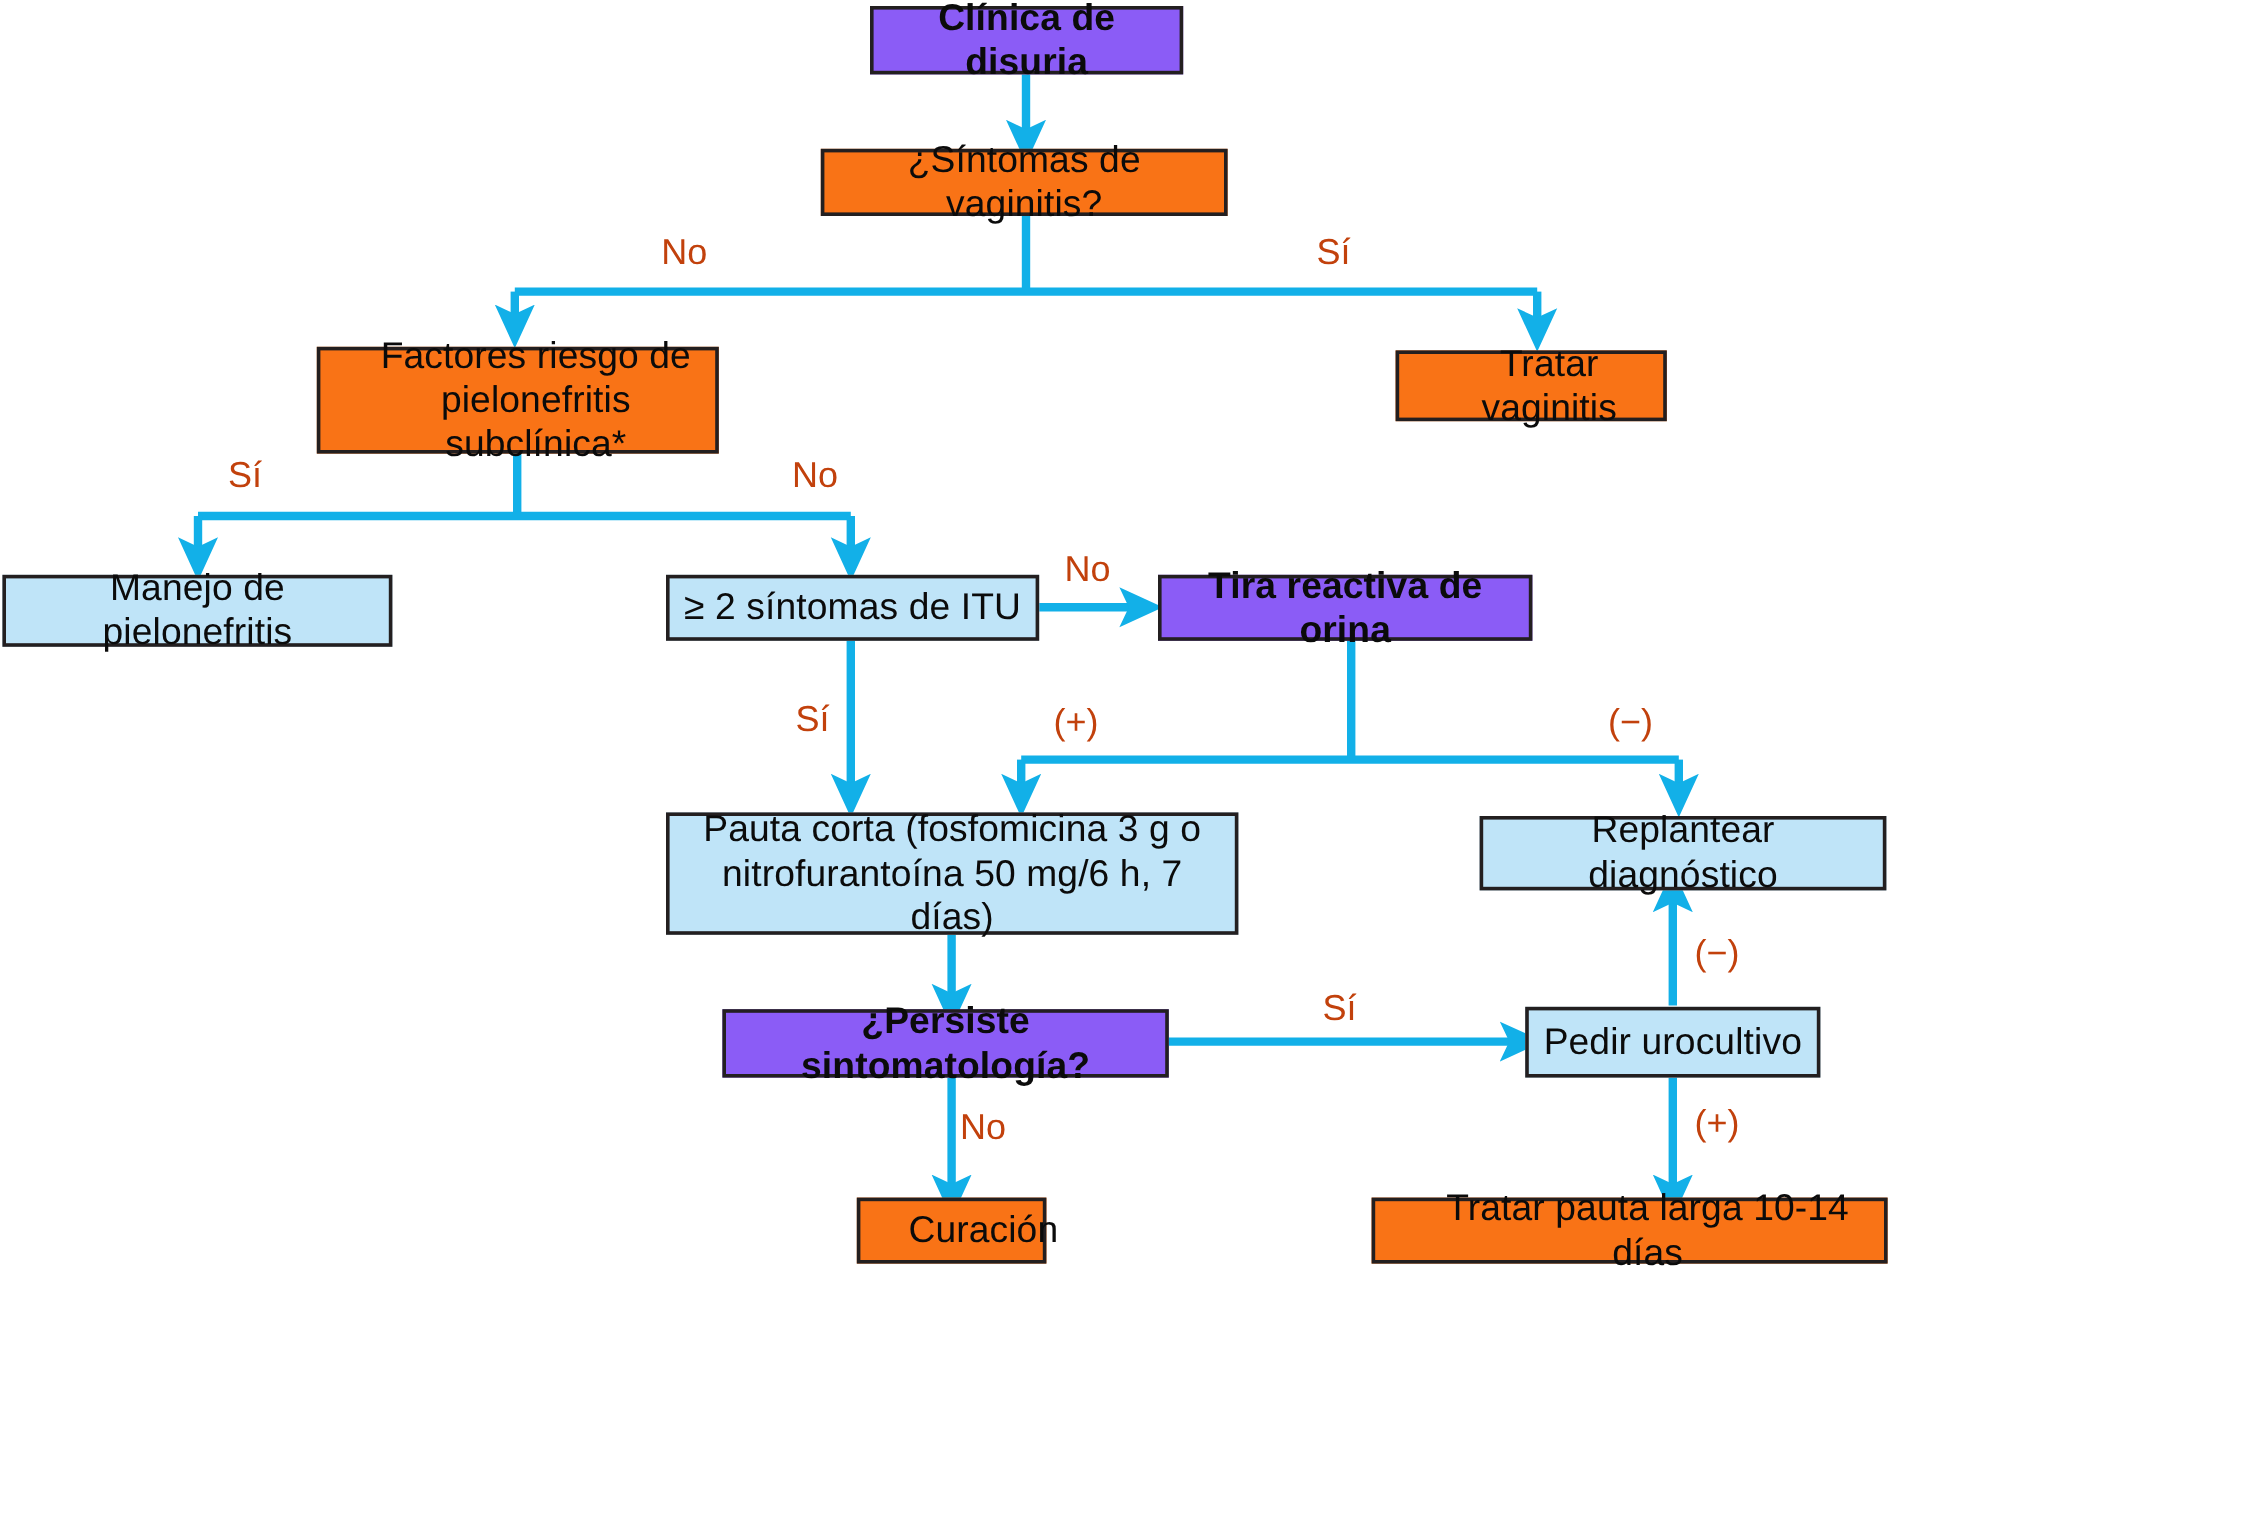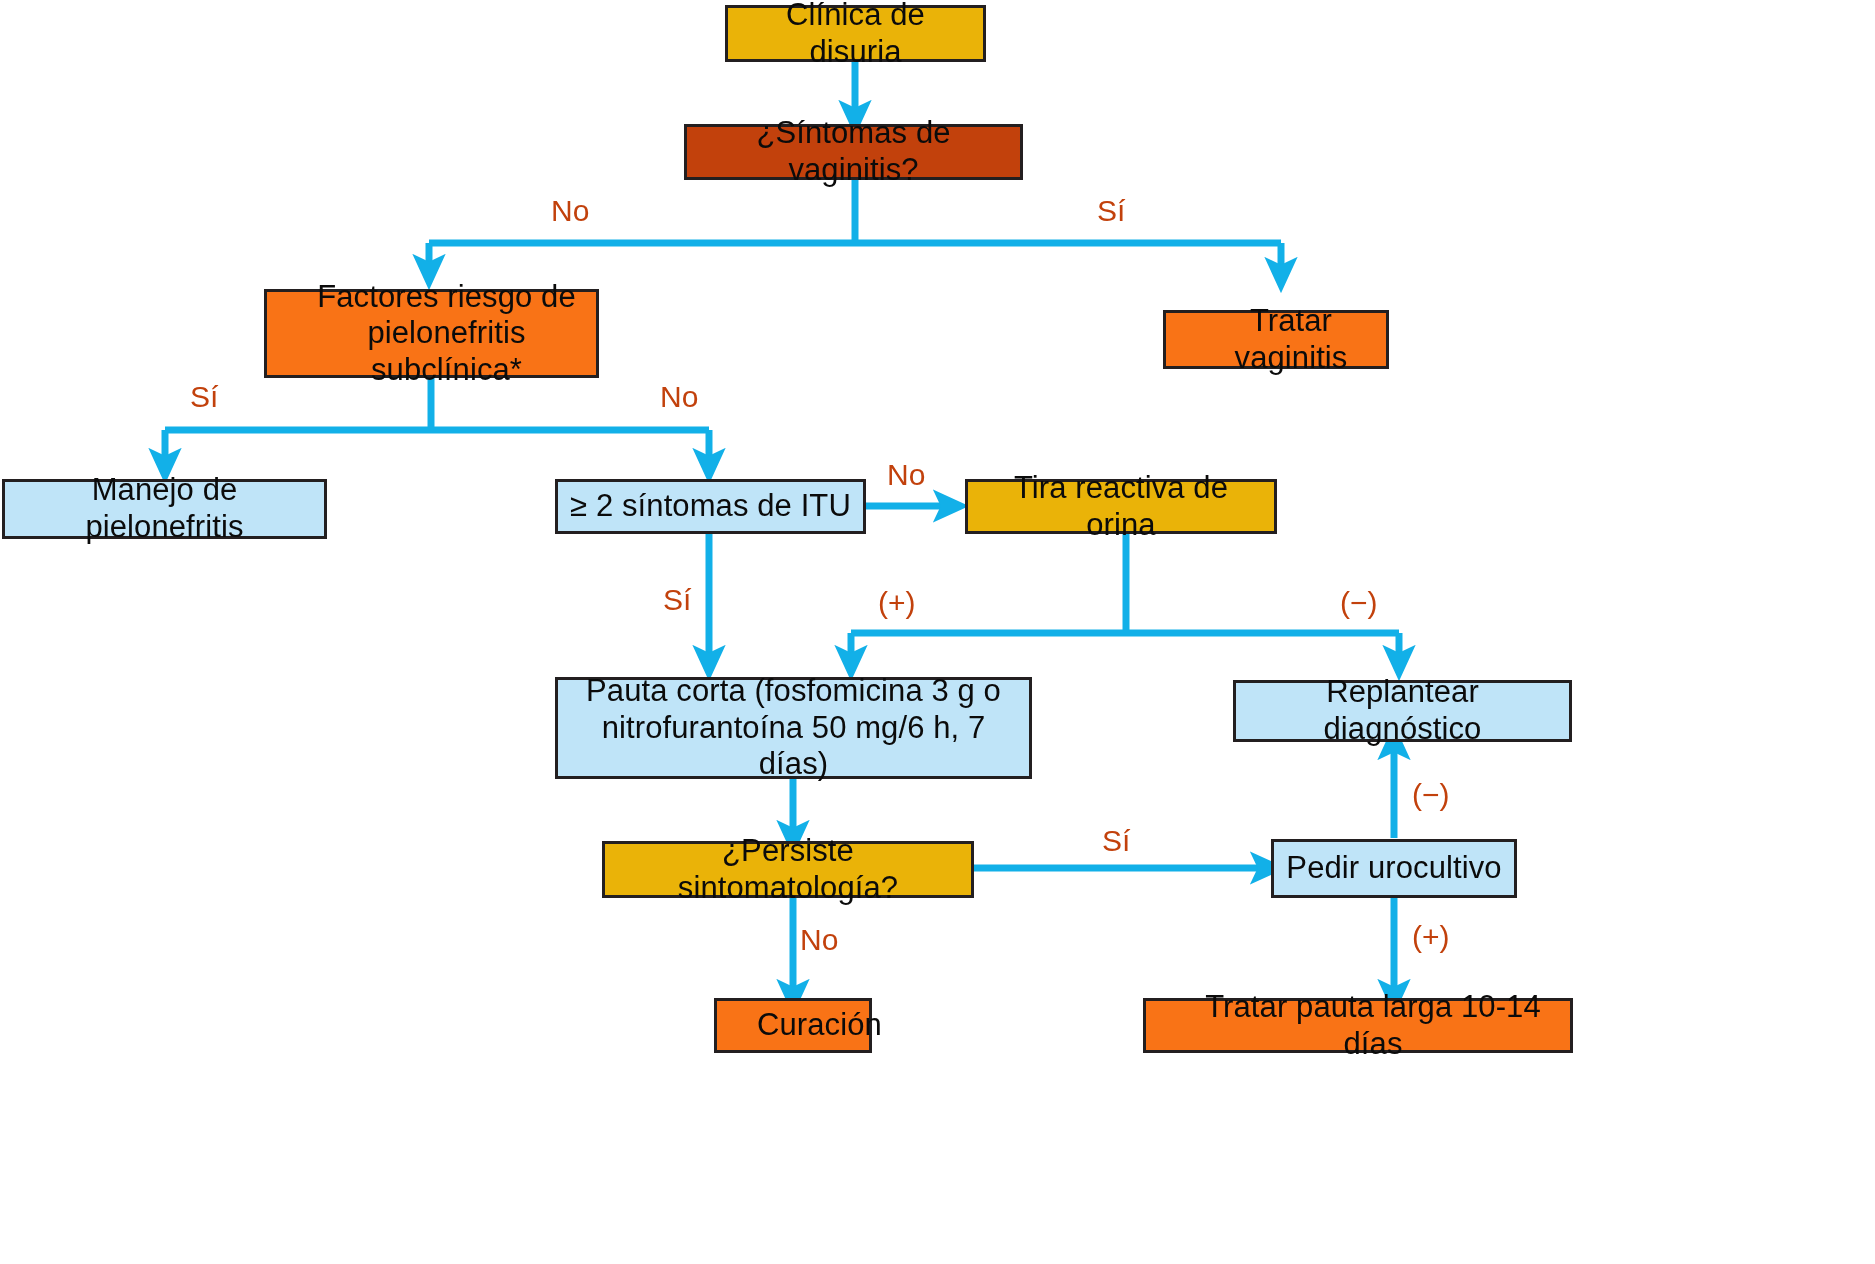--- a/index.html
+++ b/index.html
@@ -33,22 +33,22 @@
     align-items: center;
     justify-content: center;
     text-align: center;
     color: #0b0b0b;
     font-size: 31px;
     line-height: 1.18;
     letter-spacing: 0.1px;
     padding: 2px 10px;
     font-family: "Liberation Sans", sans-serif;
   }
-  .node.dark  { background: #eab308; }
-  .node.mid   { background: #c2410c; justify-content: center; }
+  .node.dark  { background: #8b5cf6; font-weight: bold; }
+  .node.mid   { background: #f97316; justify-content: center; }
   .node.light { background: #bfe4f8; }
   .node.light2{ background: #f97316; padding-left: 40px; }
   .node span { display: block; width: 100%; }
   .edge-label {
     position: absolute;
     color: #c2410c;
     font-size: 30px;
     font-family: "Liberation Sans", sans-serif;
     white-space: nowrap;
     line-height: 1;
@@ -101,21 +101,21 @@
   </svg>
 
   <div class="node dark" style="left:725px; top:5px; width:261px; height:57px;">
     <span>Clínica de disuria</span>
   </div>
 
   <div class="node mid" style="left:684px; top:124px; width:339px; height:56px;">
     <span>¿Síntomas de vaginitis?</span>
   </div>
 
-  <div class="node light2" style="left:1163px; top:292px; width:226px; height:59px;margin-top:18px;">
+  <div class="node light2" style="left:1163px; top:292px; width:226px; height:59px;">
     <span>Tratar vaginitis</span>
   </div>
 
   <div class="node light2" style="left:264px; top:289px; width:335px; height:89px;">
     <span class="multiline" style="white-space:pre-line;">Factores riesgo de
 pielonefritis subclínica*</span>
   </div>
 
   <div class="node light" style="left:2px; top:479px; width:325px; height:60px;">
     <span>Manejo de pielonefritis</span>

